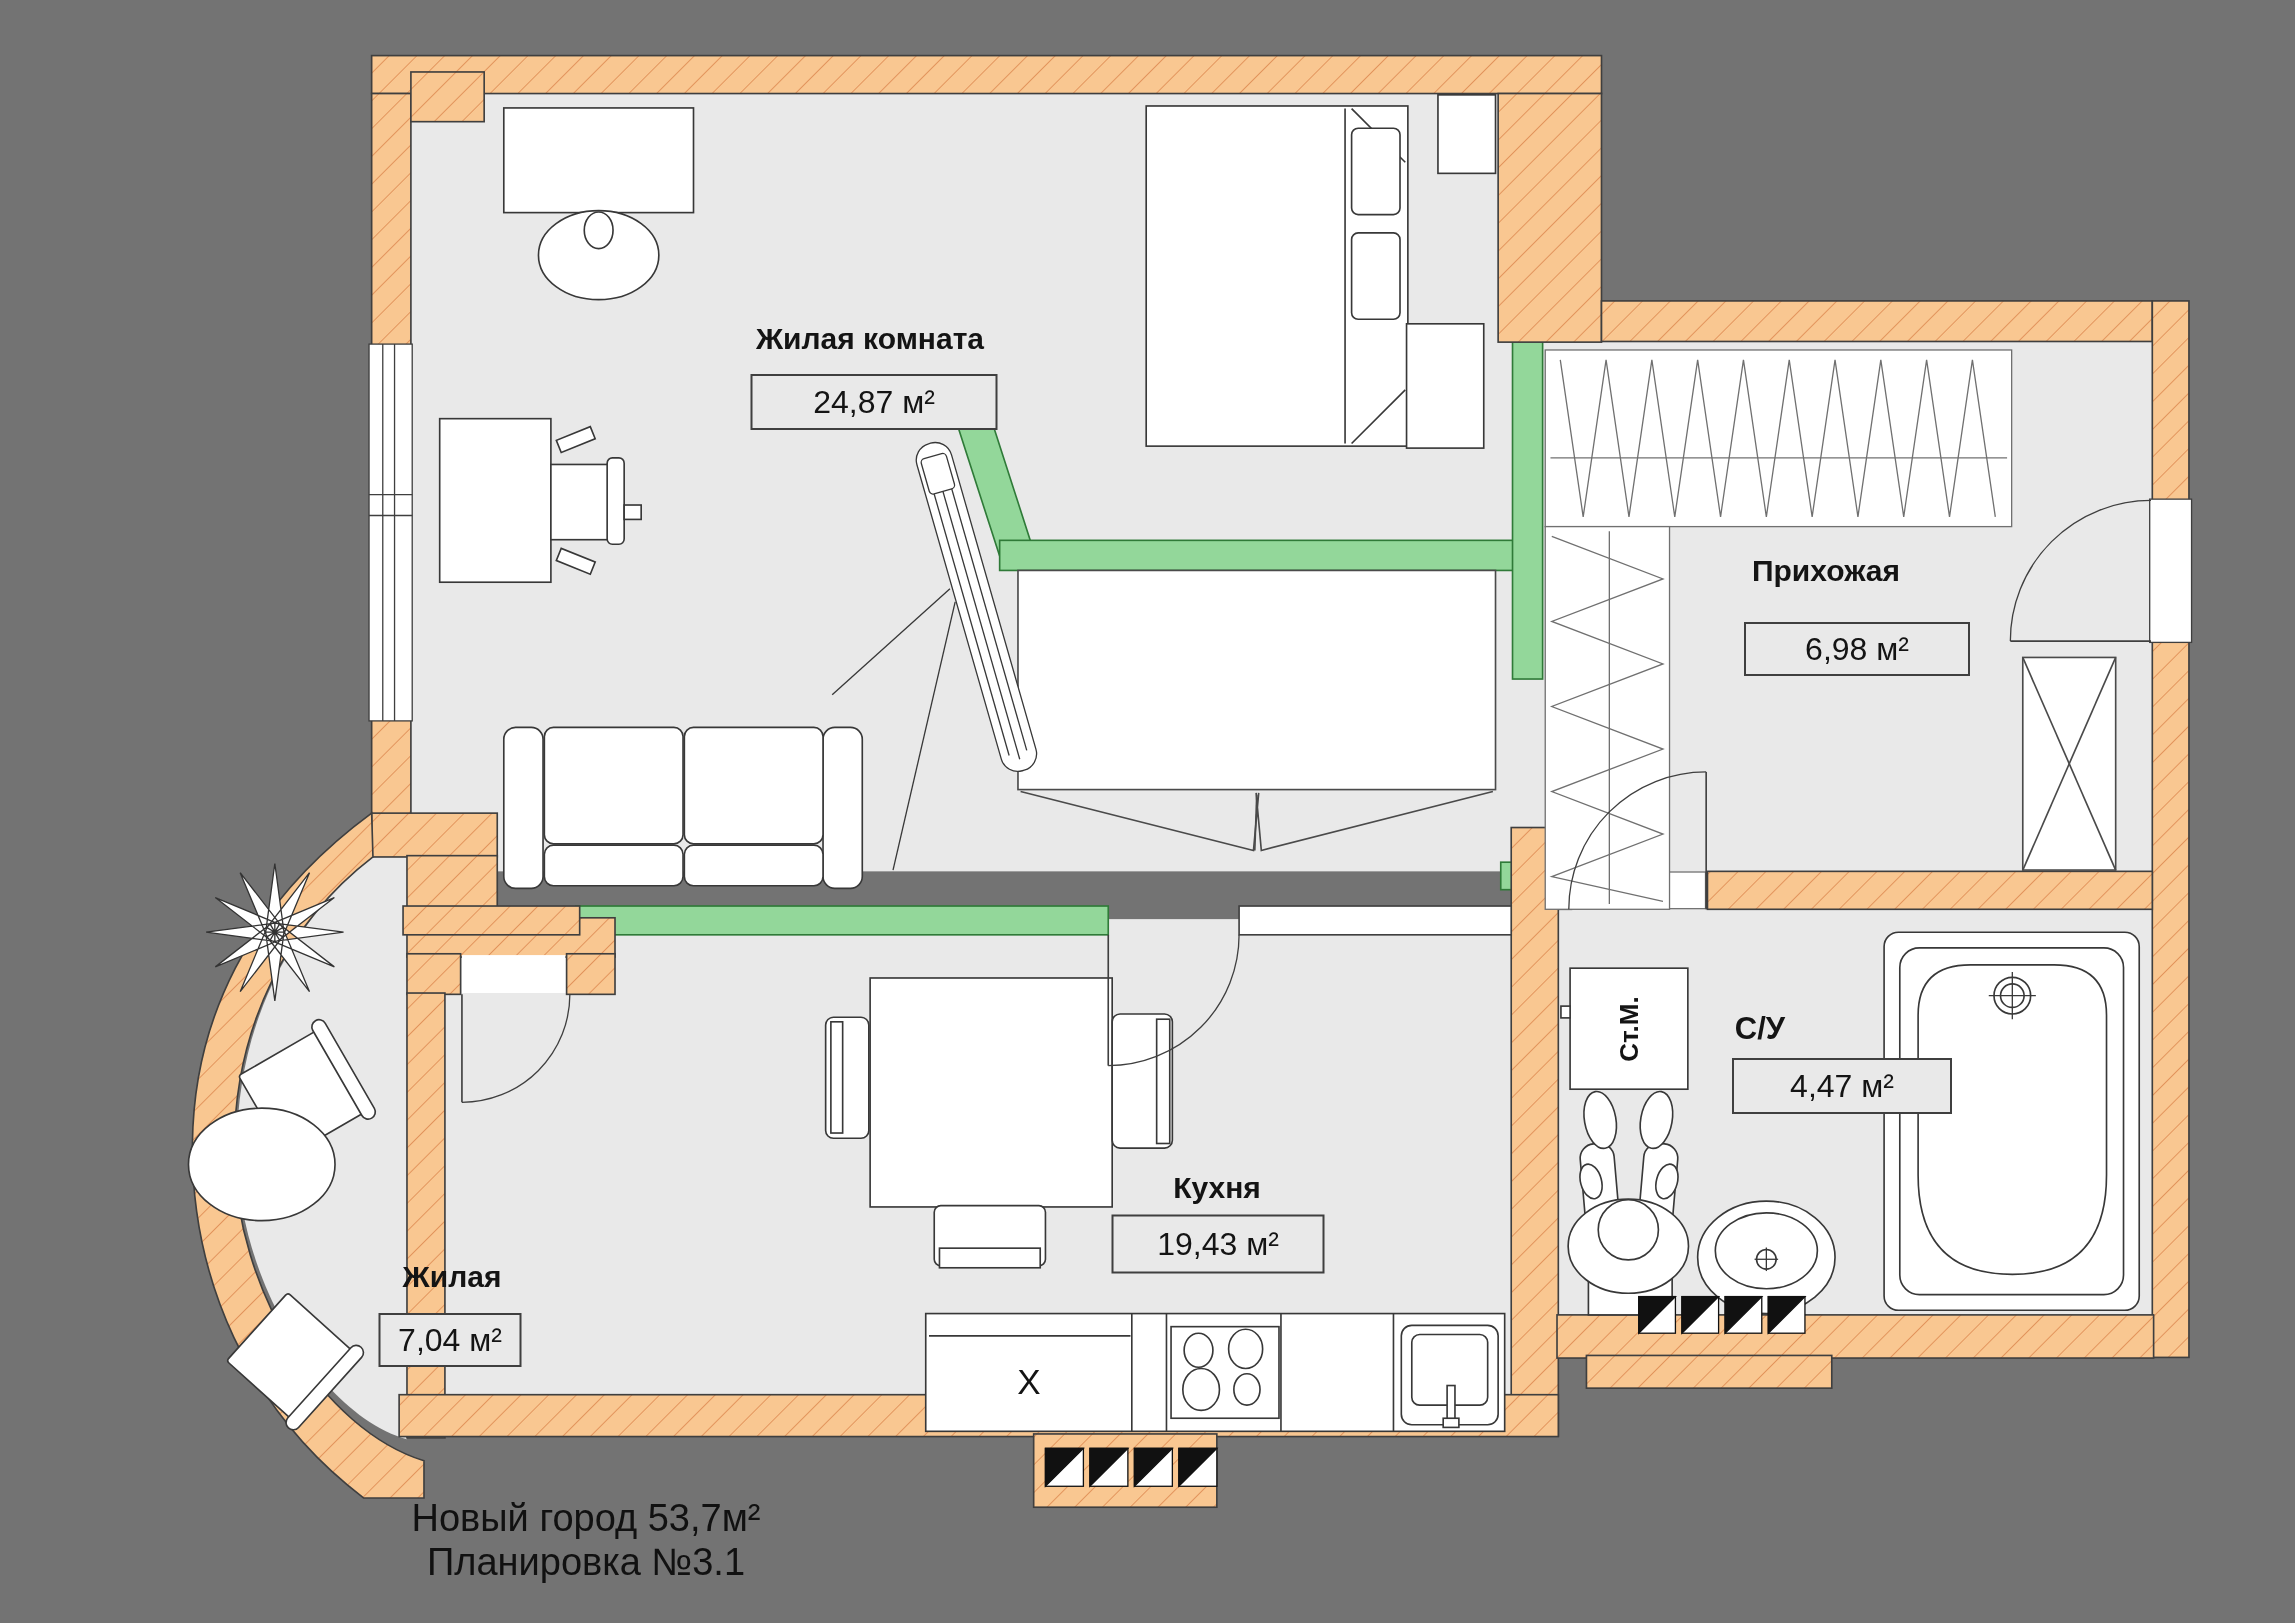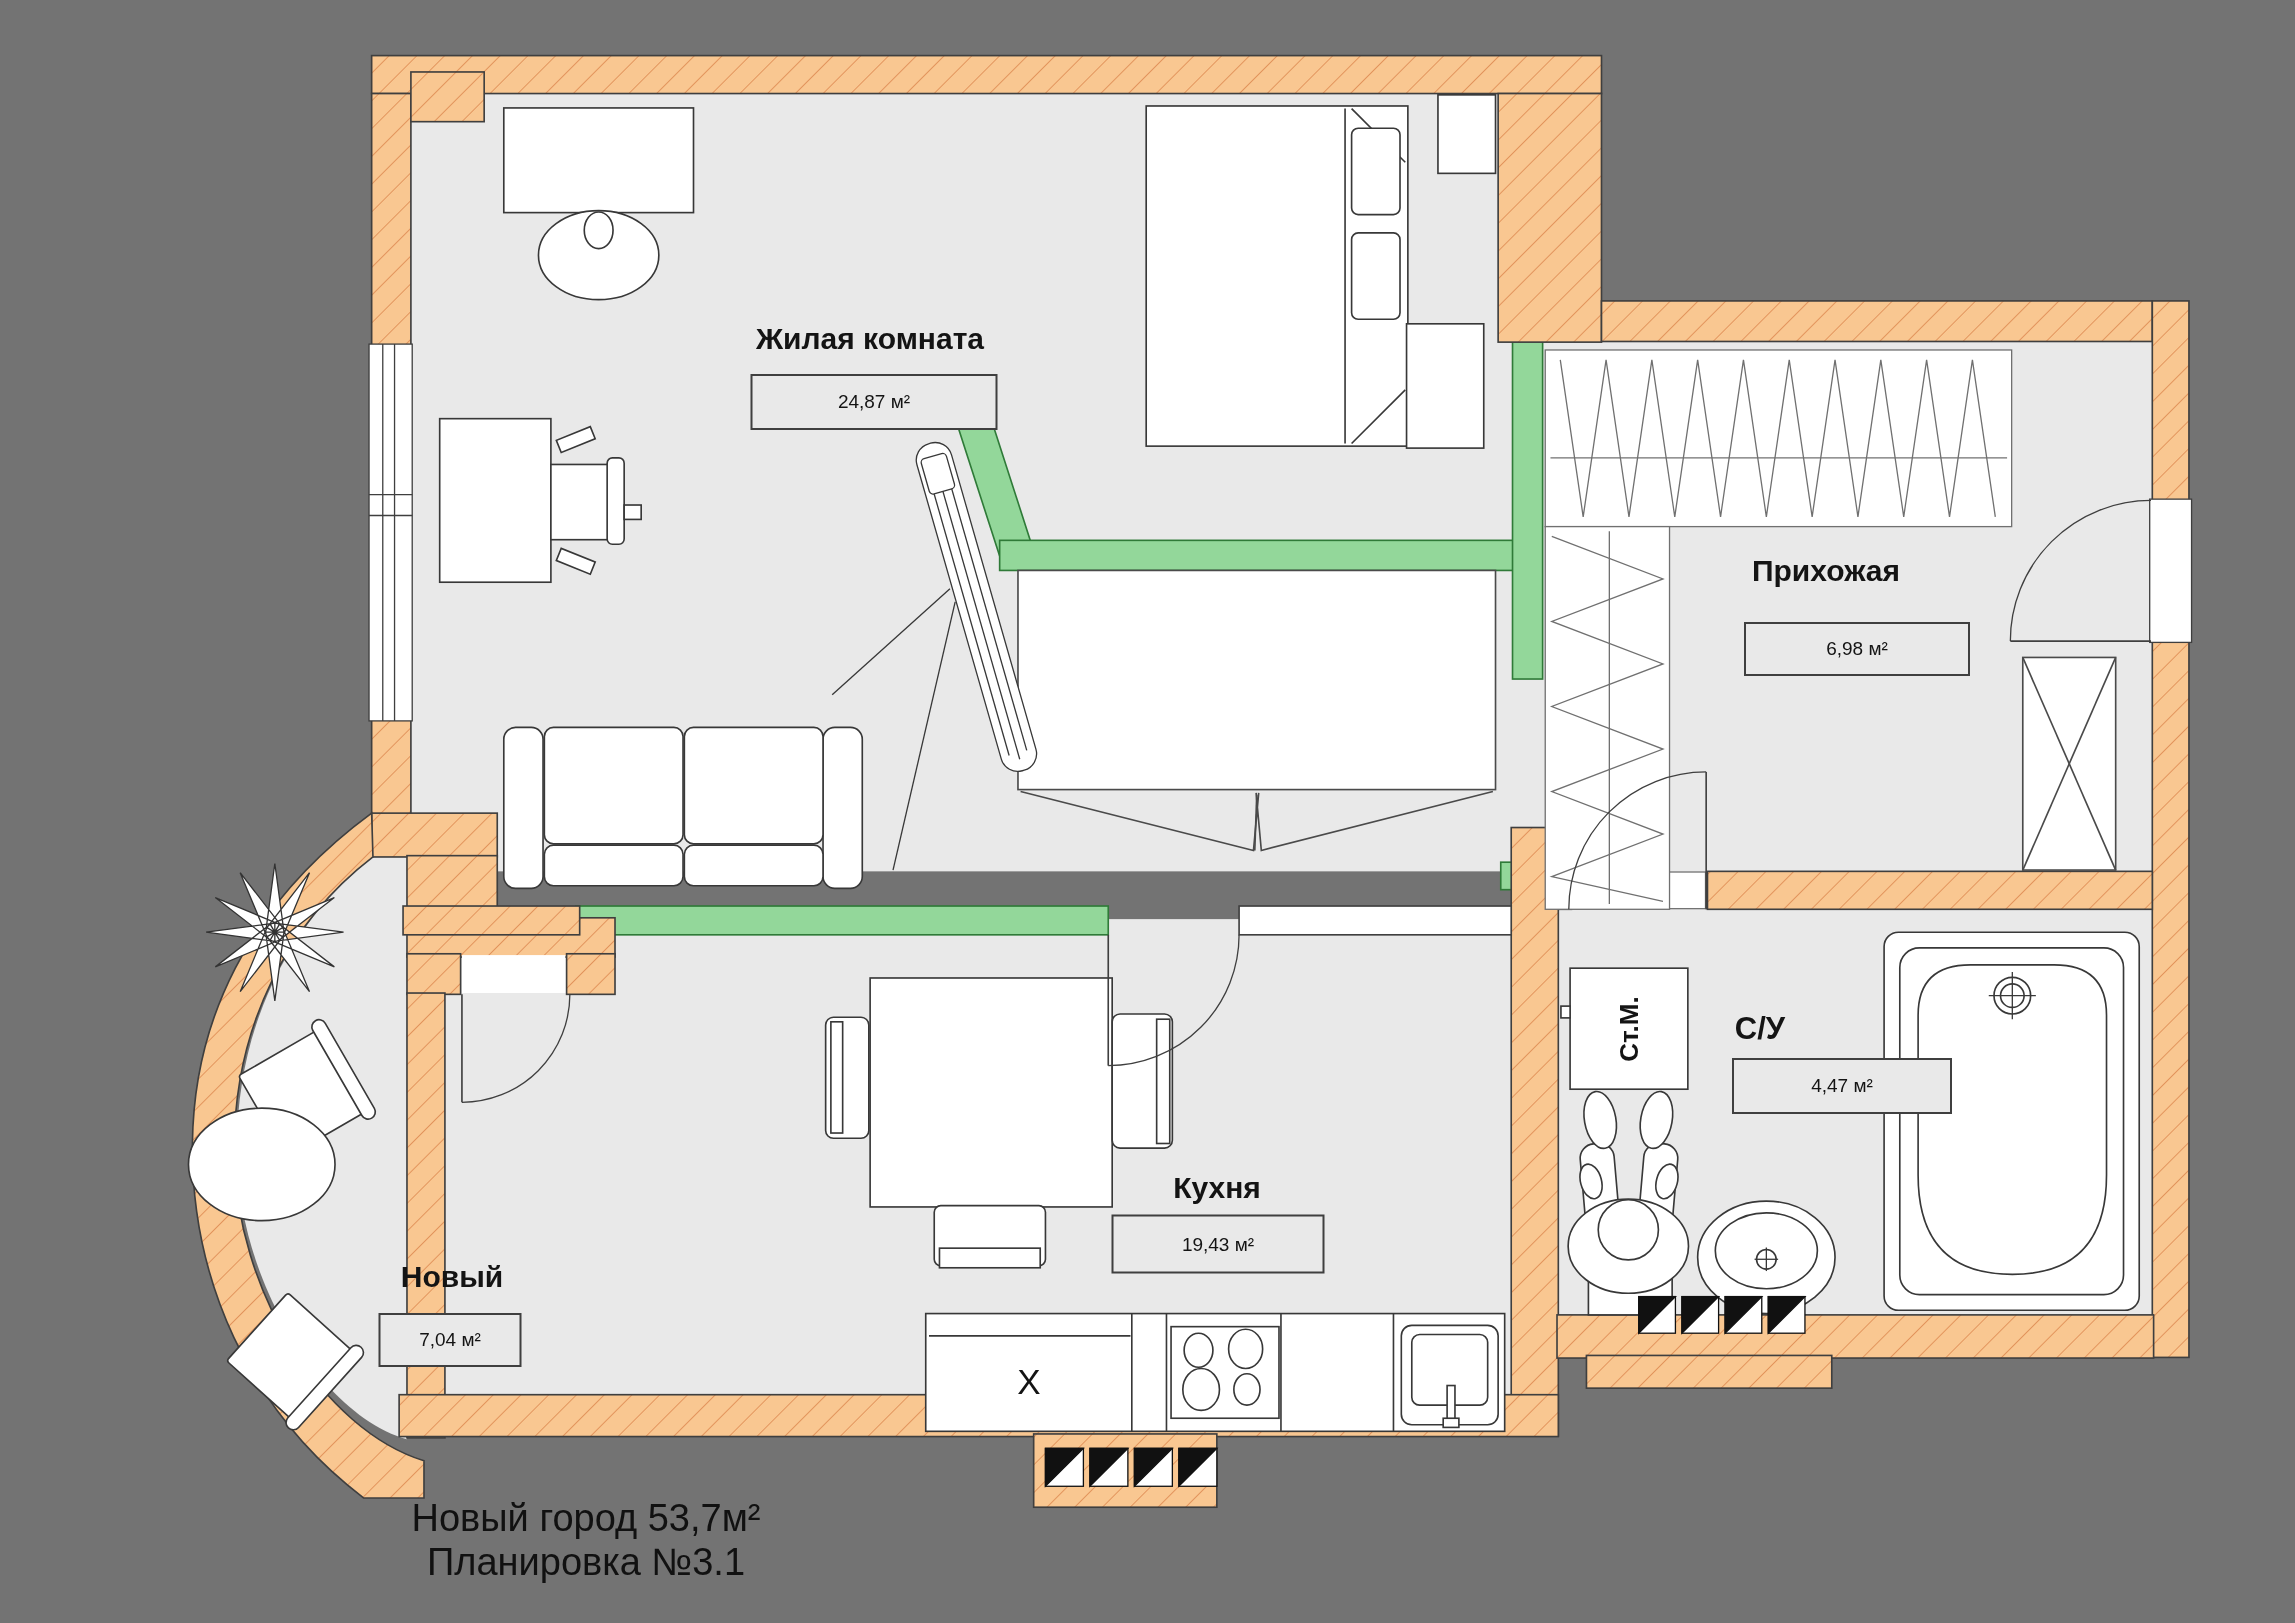--- a/index.html
+++ b/index.html
@@ -4,21 +4,21 @@
 <style>
   html,body{margin:0;padding:0;background:#ffffff;}
   .canvas{position:relative;width:2295px;height:1623px;background:#737373;overflow:hidden;
           font-family:"Liberation Sans",sans-serif;}
   .gfx{position:absolute;left:0;top:0;}
   .lbl{position:absolute;transform:translate(-50%,-50%);white-space:nowrap;color:#141414;
        font-family:"Liberation Sans",sans-serif;z-index:5;}
   .room-name{font-weight:700;font-size:30px;}
   .area-box{position:absolute;transform:translate(-50%,-50%);border:2px solid #3f3f3f;
             background:#e9e9e9;display:flex;align-items:center;justify-content:center;
-            font-size:19px;color:#141414;z-index:5;}
+            font-size:32px;color:#141414;z-index:5;}
   .vert-lbl{transform:translate(-50%,-50%) rotate(-90deg);font-weight:700;font-size:26px;}
   .fridge-x{font-size:35px;font-weight:400;}
   .title{position:absolute;transform:translateX(-50%);text-align:right;font-size:38px;
          color:#111;z-index:5;line-height:1.12;}
 </style>
 </head>
 <body>
 
 <div class="canvas">
 
@@ -293,21 +293,21 @@
 
 <div class="lbl room-name" style="left:870px;top:339px;">Жилая комната</div>
 <div class="area-box" style="left:874px;top:402px;width:243px;height:52px;">24,87 м²</div>
 
 <div class="lbl room-name" style="left:1826px;top:571px;">Прихожая</div>
 <div class="area-box" style="left:1857px;top:630px;width:222px;height:50px;margin-top:19px;">6,98 м²</div>
 
 <div class="lbl room-name" style="left:1217px;top:1188px;">Кухня</div>
 <div class="area-box" style="left:1218px;top:1244px;width:209px;height:55px;">19,43 м²</div>
 
-<div class="lbl room-name" style="left:452px;top:1277px;">Новый</div>
+<div class="lbl room-name" style="left:452px;top:1277px;">Жилая</div>
 <div class="area-box" style="left:450px;top:1340px;width:139px;height:50px;">7,04 м²</div>
 
 <div class="lbl room-name" style="left:1760px;top:1029px;font-size:31px;">С/У</div>
 <div class="area-box" style="left:1806px;top:1086px;width:216px;height:52px;margin-left:36px;">4,47 м²</div>
 
 <div class="lbl vert-lbl" style="left:1629px;top:1029px;">Ст.М.</div>
 
 <div class="lbl fridge-x" style="left:1029px;top:1382px;">X</div>
 
 <div class="title" style="left:586px;top:1497px;">Новый город 53,7м²</div>

